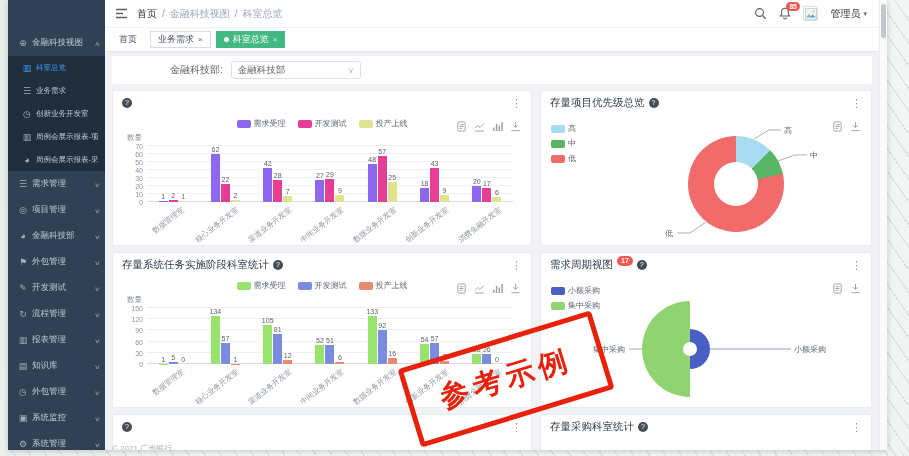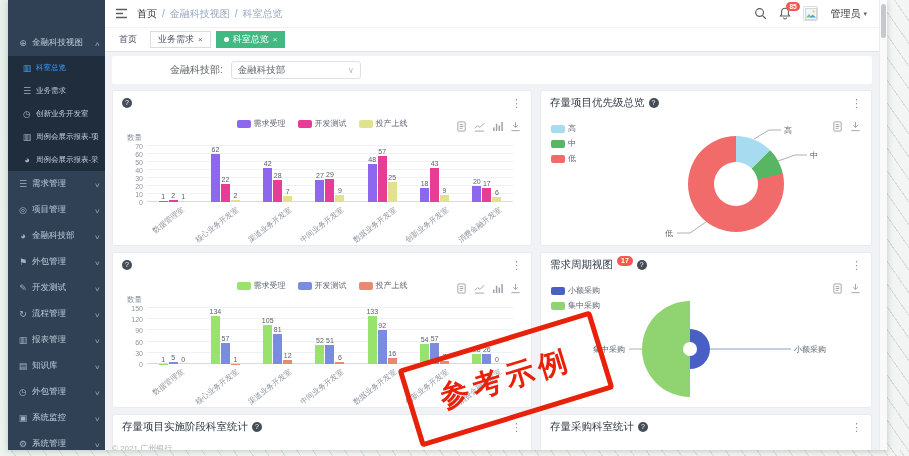--- a/index.html
+++ b/index.html
@@ -490,20 +490,21 @@
               <span class="pie-label" style="left: 243px; top: 10px;">高</span>
               <span class="pie-label" style="left: 269px; top: 35px;">中</span>
               <span class="pie-label" style="left: 124px; top: 113px;">低</span>
             </div>
         </div>
       </div>
 
       <div class="row r-tall">
         <div class="card cl">
           <div class="card-hd">
+            <span class="card-title">存量系统任务实施阶段科室统计</span>
             <span class="help-dot">?</span>
             <span class="hd-more">⋮</span>
           </div>
           <div class="card-bd">
             <div class="tools" id="tools-2">
                 <span>
                   <svg width="11" height="11" viewBox="0 0 12 12">
                     <rect x="2" y="1" width="8" height="10" rx="1" fill="none" stroke="currentColor"></rect>
                     <path d="M4 4h4M4 6h4M4 8h3" stroke="currentColor" fill="none"></path>
                   </svg>
@@ -723,21 +724,20 @@
               </svg>
               <span class="pie-label" style="left: 52px; top: 67px;">集中采购</span>
               <span class="pie-label" style="left: 253px; top: 67px;">小额采购</span>
             </div>
         </div>
       </div>
 
       <div class="row r-cut">
         <div class="card cl">
           <div class="card-hd">
-            <span class="card-title">存量项目实施阶段科室统计</span>
             <span class="help-dot">?</span>
             <span class="hd-more">⋮</span>
           </div>
         </div>
         <div class="card cr">
           <div class="card-hd">
             <span class="card-title">存量采购科室统计</span>
             <span class="help-dot">?</span>
             <span class="hd-more">⋮</span>
           </div>

